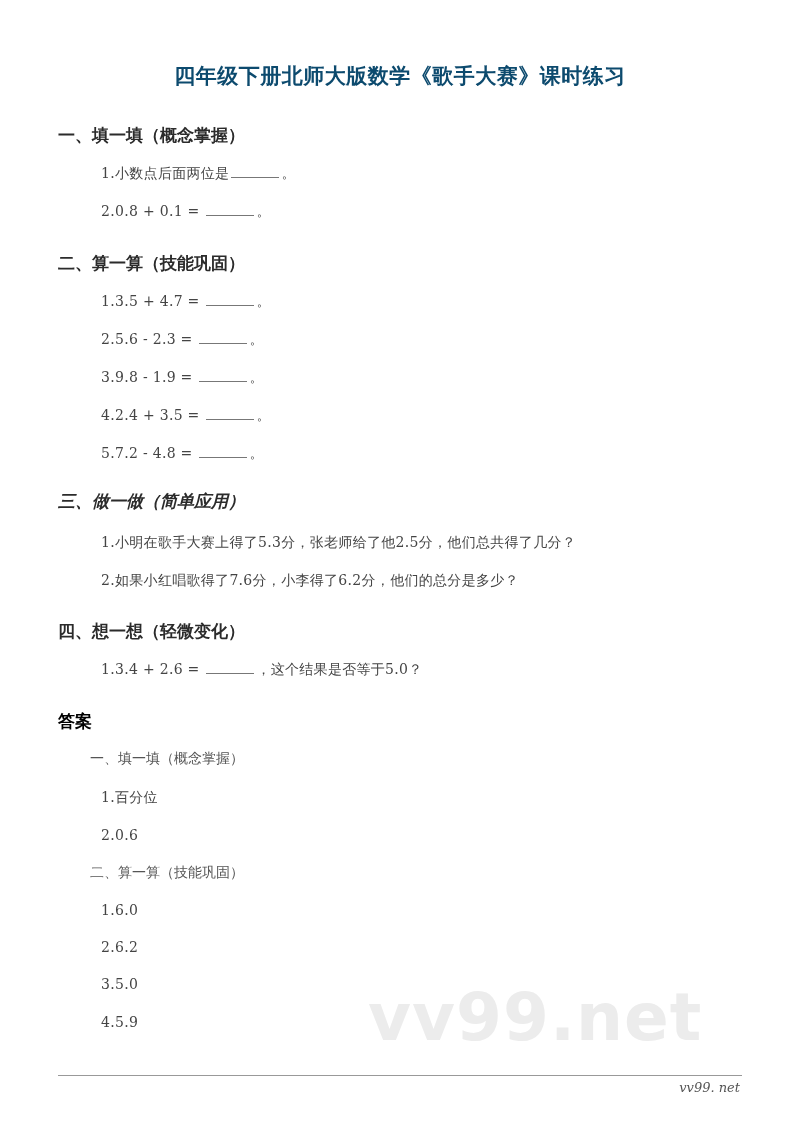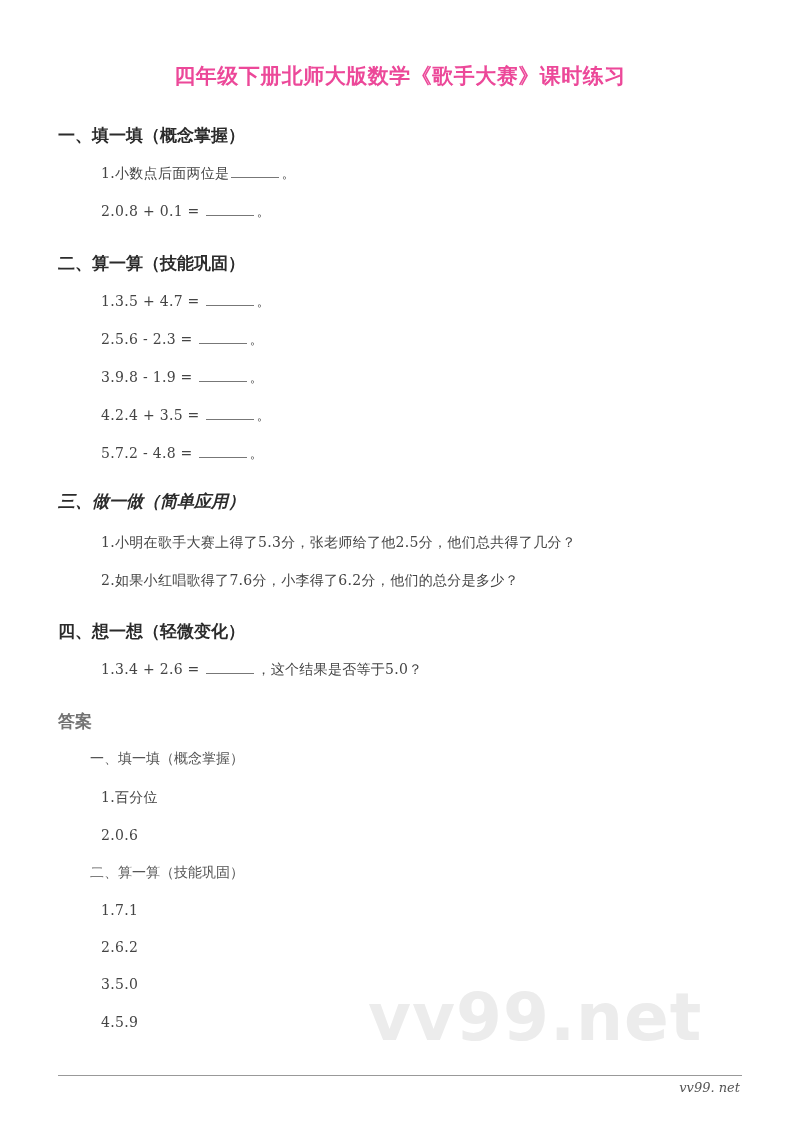--- a/index.html
+++ b/index.html
@@ -17,21 +17,21 @@
     }
     .page-title {
       position: absolute;
       top: 62px;
       left: 0;
       width: 800px;
       text-align: center;
       font-family: "DejaVu Sans", "Liberation Sans", sans-serif;
       font-weight: bold;
       font-size: 21px;
-      color: #ec4899;
+      color: #0c4a6e;
       letter-spacing: 0.5px;
     }
     .section-heading {
       position: absolute;
       left: 58px;
       font-family: "DejaVu Sans", "Liberation Sans", sans-serif;
       font-weight: bold;
       font-size: 17px;
       color: #2b2b2b;
     }
@@ -56,21 +56,21 @@
       vertical-align: baseline;
       margin: 0 2px;
     }
     .answers-heading {
       position: absolute;
       left: 58px;
       top: 710px;
       font-family: "DejaVu Sans", "Liberation Sans", sans-serif;
       font-weight: bold;
       font-size: 17px;
-      color: #737373;
+      color: #000000;
     }
     .answer-sub {
       position: absolute;
       left: 90px;
       font-size: 14px;
       color: #555555;
       white-space: nowrap;
     }
     .watermark {
       position: absolute;
@@ -149,21 +149,21 @@
 <div class="answer-sub" style="top:750px;">一、填一填（概念掌握）</div>
 <div class="item" style="top:789px;">
   <span class="num">1.</span><span>百分位</span>
 </div>
 <div class="item" style="top:827px;">
   <span class="num">2.</span><span>0.6</span>
 </div>
 
 <div class="answer-sub" style="top:864px;">二、算一算（技能巩固）</div>
 <div class="item" style="top:902px;">
-  <span class="num">1.</span><span>7.1</span>
+  <span class="num">1.</span><span>6.0</span>
 </div>
 <div class="item" style="top:939px;">
   <span class="num">2.</span><span>6.2</span>
 </div>
 <div class="item" style="top:976px;">
   <span class="num">3.</span><span>5.0</span>
 </div>
 <div class="item" style="top:1014px;">
   <span class="num">4.</span><span>5.9</span>
 </div>

